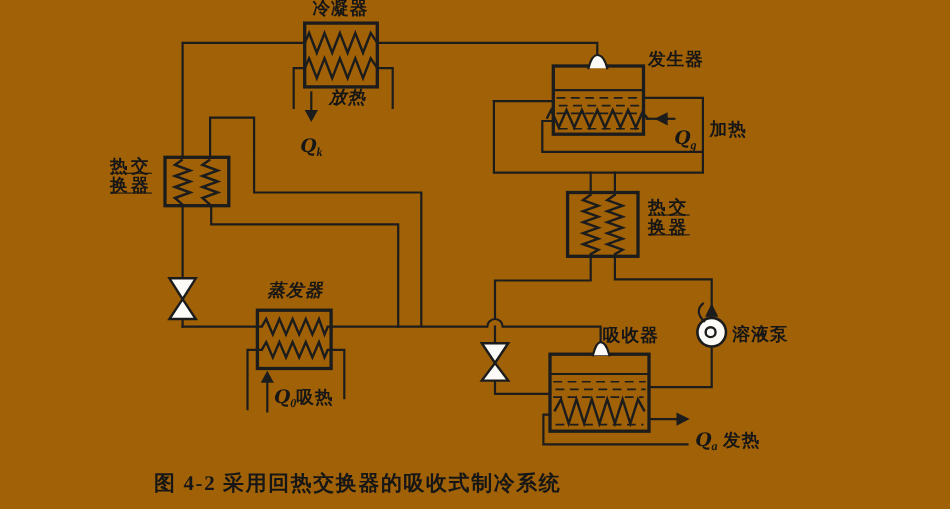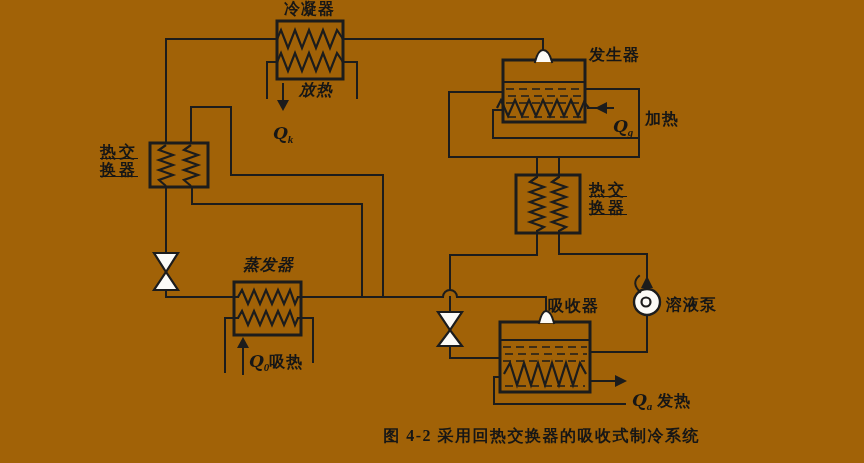--- a/index.html
+++ b/index.html
@@ -3,22 +3,22 @@
 <meta charset="utf-8">
 <style>
   html,body{margin:0;padding:0;background:#e8e6e1;}
   #page{position:relative;width:864px;height:463px;background:#a16207;overflow:hidden;
         font-family:"Liberation Serif","DejaVu Serif",serif;color:#161616;}
   .lbl{position:absolute;font-weight:700;font-size:16px;line-height:1.15;white-space:nowrap;
        letter-spacing:1px;color:#161616;}
   .lbl .q{font-style:italic;font-family:"DejaVu Serif",serif;font-size:17px;font-weight:700;letter-spacing:0;}
   .lbl sub{font-size:11px;font-style:italic;letter-spacing:0;}
   .two-line span{display:block;letter-spacing:3px;text-decoration:underline;}
-  #caption{position:absolute;left:140px;top:426px;width:560px;text-align:right;
-           font-size:16px;font-weight:700;letter-spacing:1.5px;}
+  #caption{position:absolute;left:140px;top:426px;width:560px;text-align:left;
+           font-size:19px;font-weight:700;letter-spacing:1.5px;}
   svg{position:absolute;left:0;top:0;}
   .pipe{stroke:#1c1c1c;stroke-width:2;fill:none;stroke-linecap:square;stroke-linejoin:miter;}
   .box{stroke:#1c1c1c;stroke-width:3;fill:none;}
   .coil{stroke:#1c1c1c;stroke-width:2.2;fill:none;stroke-linejoin:miter;}
   .liquid{stroke:#1c1c1c;stroke-width:1.5;fill:none;stroke-dasharray:8 5;}
   .solid-ln{stroke:#1c1c1c;stroke-width:2;fill:none;}
   .valve{fill:#fcfbf7;stroke:#1c1c1c;stroke-width:2.2;stroke-linejoin:miter;}
   .ah{fill:#1c1c1c;stroke:none;}
   .notch-fill{fill:#fcfbf7;stroke:none;}
 </style>

